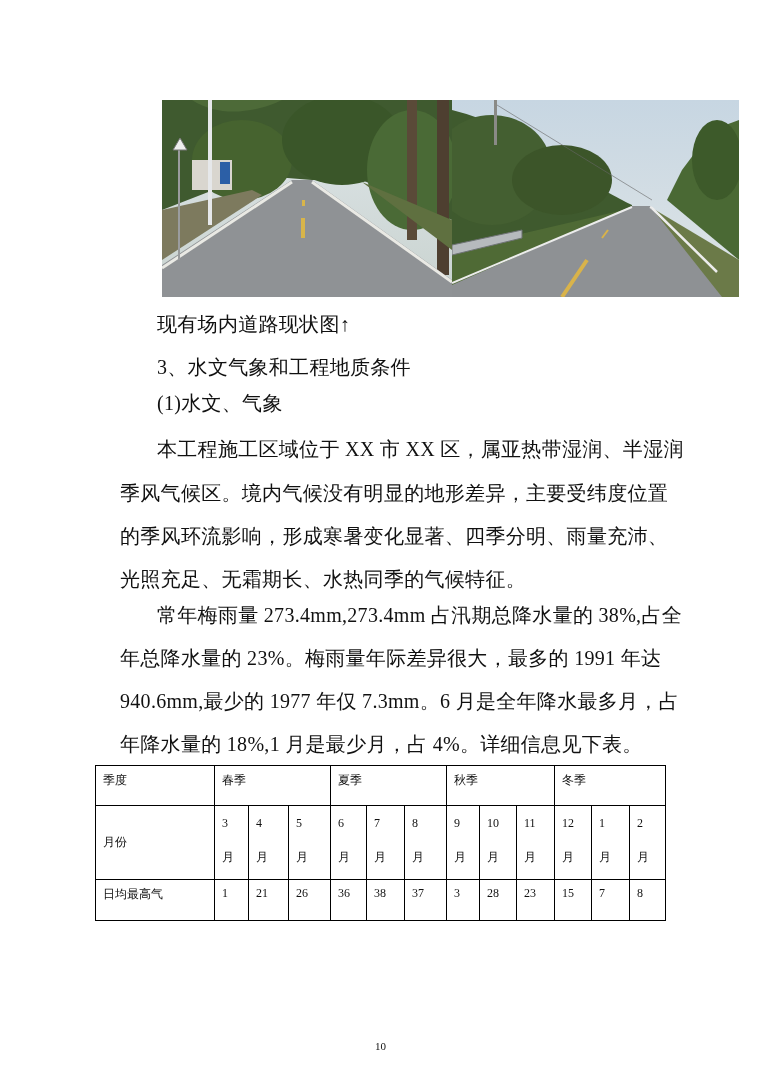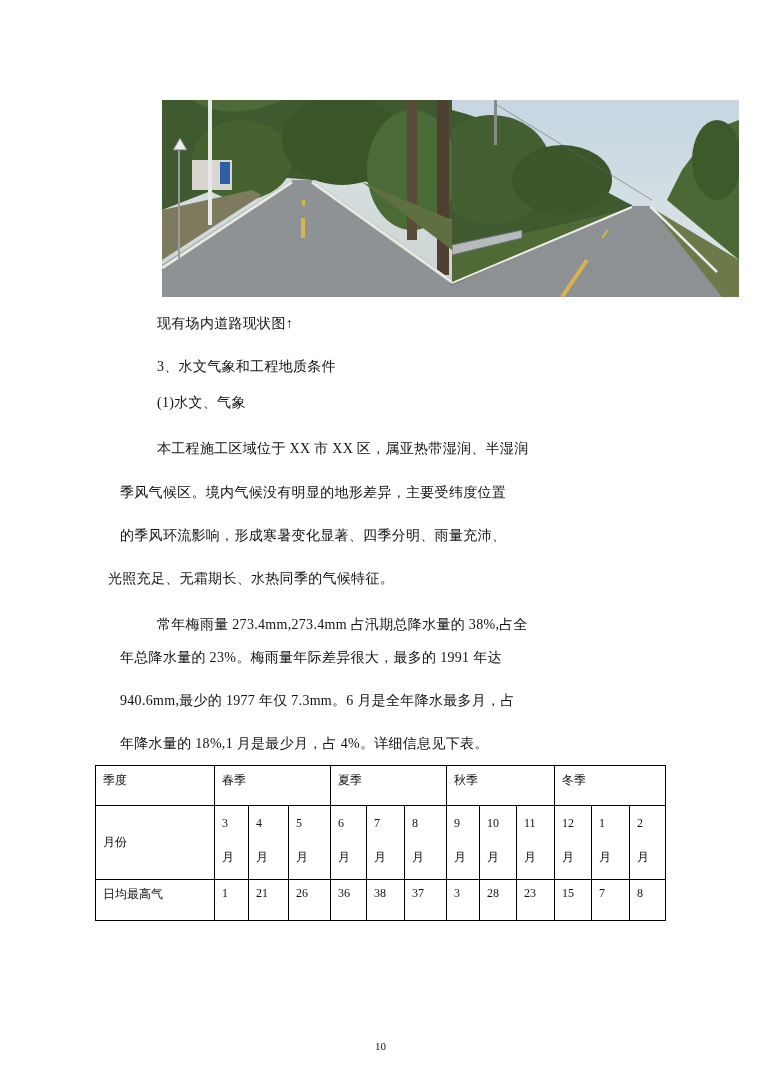--- a/index.html
+++ b/index.html
@@ -1,21 +1,21 @@
 <!DOCTYPE html>
 <html><head>
 <meta charset="utf-8">
 <style>
   html, body { margin: 0; padding: 0; background: #ffffff; }
   body { width: 761px; height: 1077px; position: relative; overflow: hidden;
          font-family: "Liberation Serif", "DejaVu Serif", serif; color: #111; }
   .photo-wrap { position: absolute; left: 162px; top: 100px; width: 577px; height: 197px; display: flex; }
   .photo { position: relative; height: 197px; overflow: hidden; }
   .photo svg { display: block; }
-  .p { position: absolute; font-size: 14px; line-height: 24px; white-space: nowrap; letter-spacing: 0.3px; }
+  .p { position: absolute; font-size: 20px; line-height: 24px; white-space: nowrap; letter-spacing: 0.3px; }
   table.climate { position: absolute; left: 95px; top: 765px; border-collapse: collapse;
                   font-size: 12px; }
   table.climate td { border: 1px solid #000; vertical-align: top; padding: 6px 0 0 7px; box-sizing: border-box; }
   .row1 td { height: 40px; }
   .row2 td { height: 43px; }
   .row3 td { height: 74px; }
   .row4 td { height: 41px; }
   .month-cell { line-height: 34px; padding-top: 0 !important; }
   .month-cell span { display: block; }
   .rowhead-mid { vertical-align: middle !important; padding-top: 0 !important; margin-top: 19px; }
@@ -94,23 +94,23 @@
   </div>
 </div>
 
 <div class="p" style="left:157px; top:312px;">现有场内道路现状图↑</div>
 <div class="p" style="left:157px; top:355px;">3、水文气象和工程地质条件</div>
 <div class="p" style="left:157px; top:391px;">(1)水文、气象</div>
 
 <div class="p" style="left:157px; top:437px;">本工程施工区域位于 XX 市 XX 区，属亚热带湿润、半湿润</div>
 <div class="p" style="left:120px; top:481px;">季风气候区。境内气候没有明显的地形差异，主要受纬度位置</div>
 <div class="p" style="left:120px; top:524px;">的季风环流影响，形成寒暑变化显著、四季分明、雨量充沛、</div>
-<div class="p" style="left:108px; top:567px;text-align:right;">光照充足、无霜期长、水热同季的气候特征。</div>
-
-<div class="p" style="left:157px; top:603px;margin-top:10px;">常年梅雨量 273.4mm,273.4mm 占汛期总降水量的 38%,占全</div>
+<div class="p" style="left:120px; top:567px;text-align:right;">光照充足、无霜期长、水热同季的气候特征。</div>
+
+<div class="p" style="left:157px; top:603px;">常年梅雨量 273.4mm,273.4mm 占汛期总降水量的 38%,占全</div>
 <div class="p" style="left:120px; top:646px;">年总降水量的 23%。梅雨量年际差异很大，最多的 1991 年达</div>
 <div class="p" style="left:120px; top:689px;">940.6mm,最少的 1977 年仅 7.3mm。6 月是全年降水最多月，占</div>
 <div class="p" style="left:120px; top:732px;">年降水量的 18%,1 月是最少月，占 4%。详细信息见下表。</div>
 
 <table class="climate">
   <colgroup>
     <col style="width:119px">
       <col style="width:34px">
       <col style="width:40px">
       <col style="width:42px">

